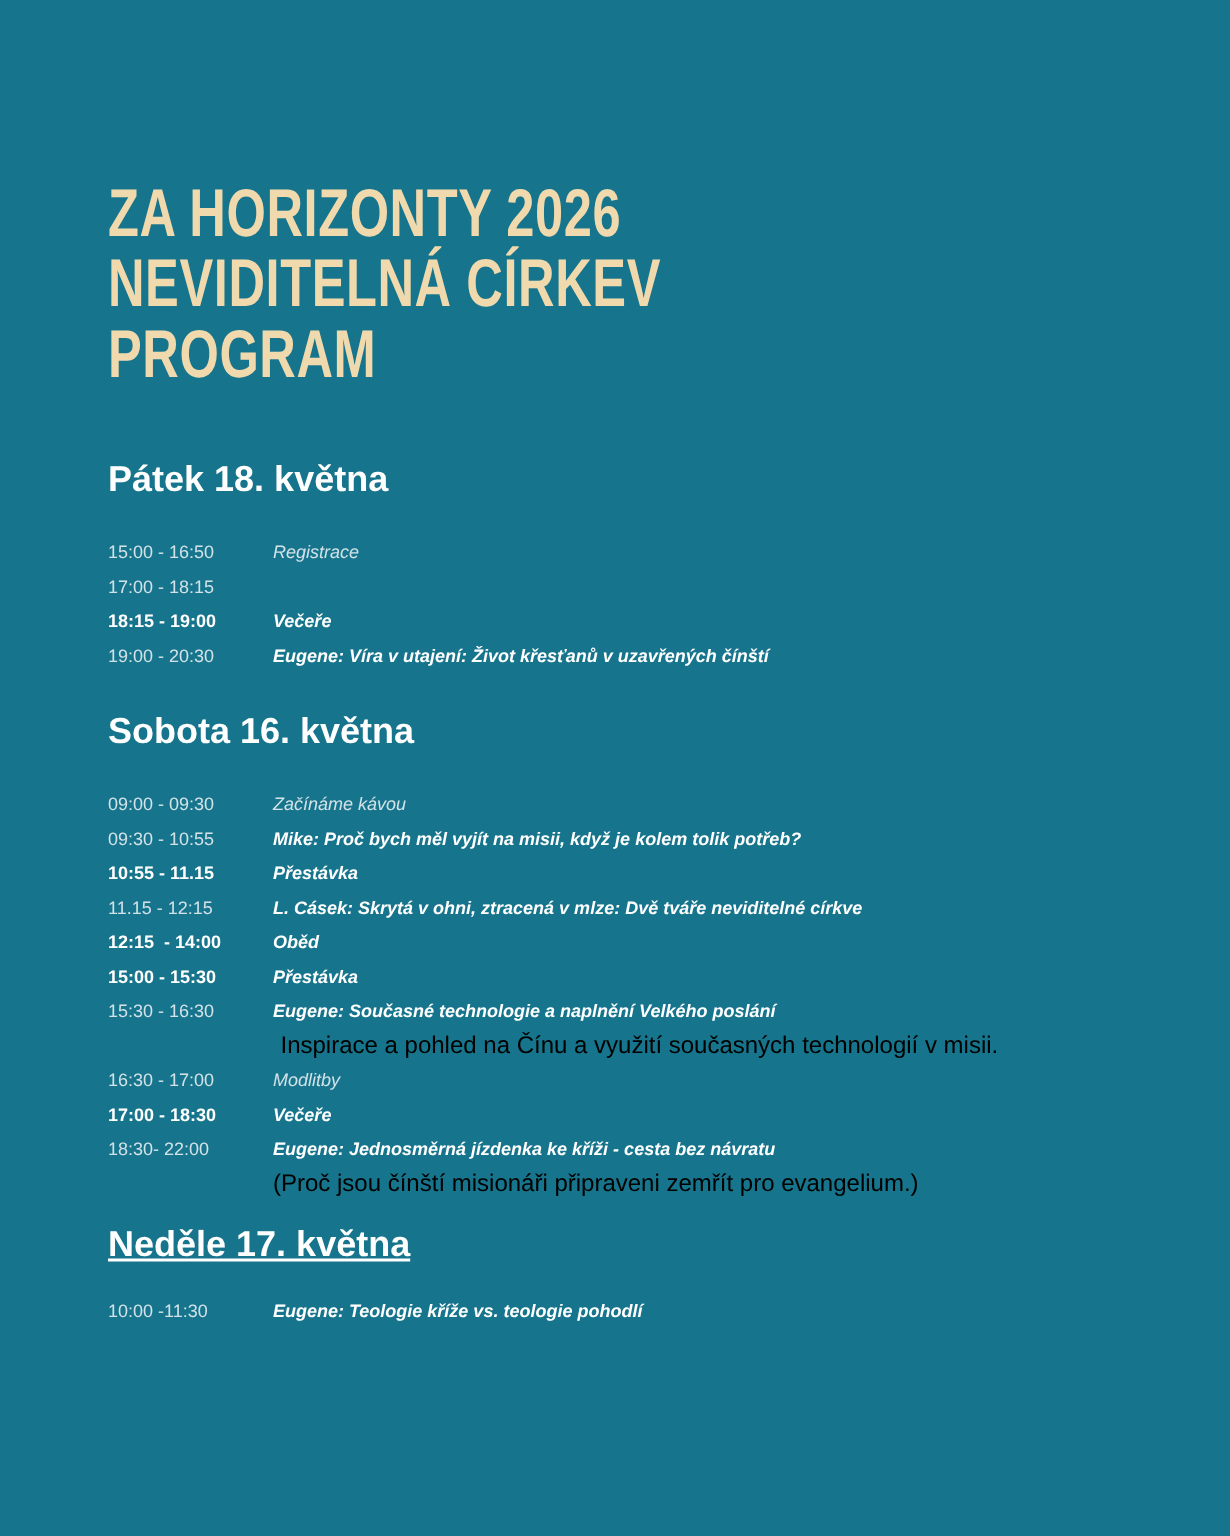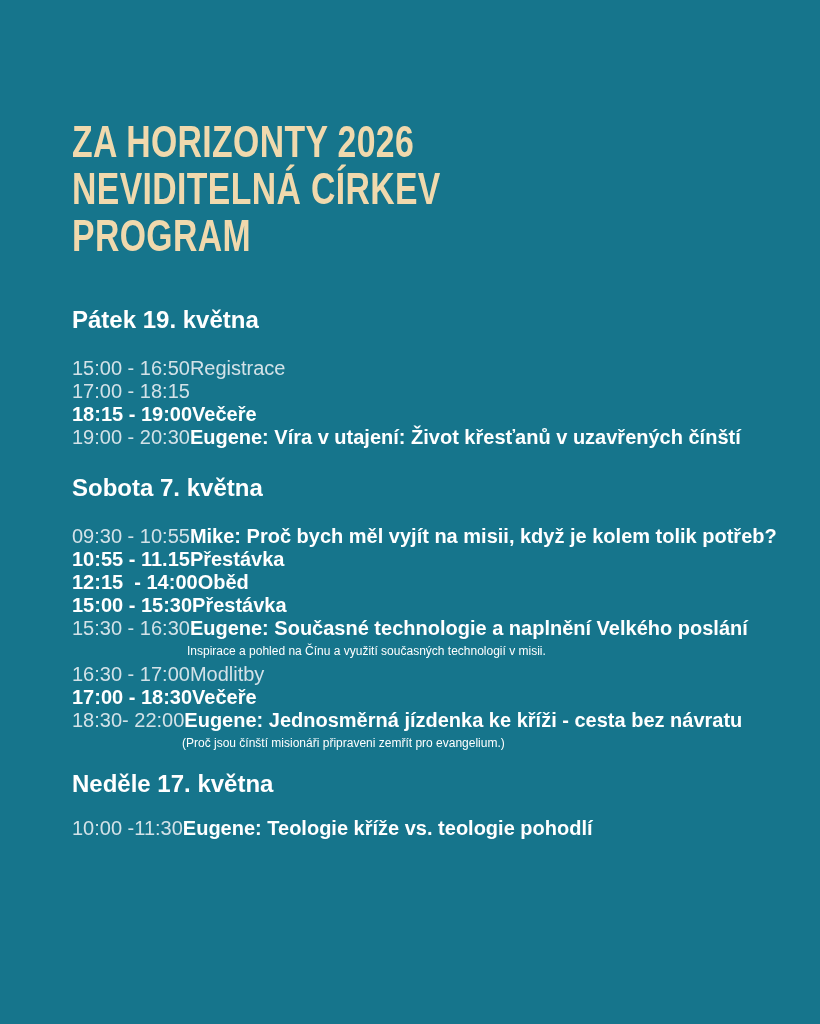--- a/index.html
+++ b/index.html
@@ -28,87 +28,95 @@
   }
   
   .section-heading {
     color: #FFFFFF;
     font-weight: 700;
     font-size: 24px;
     line-height: 30px;
   }
   .section-friday   .section-heading { margin-top: 46px; }
   .section-saturday .section-heading { margin-top: 24px; }
-  .section-sunday   .section-heading { margin-top: 14px; }
+  .section-sunday   .section-heading { margin-top: 14px; text-decoration: underline; }
   .rows { margin-top: 22px; }
   .section-sunday .rows { margin-top: 18px; }
   .row {
     display: flex;
     align-items: baseline;
-    font-size: 20px;
+    font-size: 12px;
     line-height: 23px;
     color: #D3E2E8;
   }
   .row-time {
     flex: 0 0 110px;
     white-space: pre;
   }
-  .row-title { white-space: nowrap; }
+  .row-title { white-space: nowrap; font-style: italic; }
   .b { font-weight: 700; color: #FFFFFF; }
   .row-subtitle {
     padding-left: 110px;
-    font-size: 12px;
+    font-size: 16px;
     line-height: 23px;
-    color: #ffffff;
+    color: #000000;
     white-space: nowrap;
   }
   .row-subtitle.indent-sm { padding-left: 115px; }
 </style>
 </head>
 <body>
 
 <div class="page">
 
   <div class="main-title">
     <div>ZA HORIZONTY 2026</div>
     <div>NEVIDITELNÁ CÍRKEV</div>
     <div>PROGRAM</div>
   </div>
 
   <div class="section section-friday">
-    <div class="section-heading">Pátek 19. května</div>
+    <div class="section-heading">Pátek 18. května</div>
     <div class="rows">
       <div class="row">
         <span class="row-time">15:00 - 16:50</span>
         <span class="row-title">Registrace</span>
       </div>
       <div class="row">
         <span class="row-time">17:00 - 18:15</span>
       </div>
       <div class="row">
         <span class="row-time b">18:15 - 19:00</span>
         <span class="row-title b">Večeře</span>
       </div>
       <div class="row">
         <span class="row-time">19:00 - 20:30</span>
         <span class="row-title b">Eugene: Víra v utajení: Život křesťanů v uzavřených čínští</span>
       </div>
     </div>
   </div>
 
   <div class="section section-saturday">
-    <div class="section-heading">Sobota 7. května</div>
+    <div class="section-heading">Sobota 16. května</div>
     <div class="rows">
+      <div class="row">
+        <span class="row-time">09:00 - 09:30</span>
+        <span class="row-title">Začínáme kávou</span>
+      </div>
       <div class="row">
         <span class="row-time">09:30 - 10:55</span>
         <span class="row-title b">Mike: Proč bych měl vyjít na misii, když je kolem tolik potřeb?</span>
       </div>
       <div class="row">
         <span class="row-time b">10:55 - 11.15</span>
         <span class="row-title b">Přestávka</span>
+      </div>
+      <div class="row">
+        <span class="row-time">11.15 - 12:15</span>
+        <span class="row-title b">L. Cásek: Skrytá v ohni, ztracená v mlze: Dvě tváře neviditelné církve</span>
       </div>
       <div class="row">
         <span class="row-time b">12:15  - 14:00</span>
         <span class="row-title b">Oběd</span>
       </div>
       <div class="row">
         <span class="row-time b">15:00 - 15:30</span>
         <span class="row-title b">Přestávka</span>
       </div>
       <div class="row">

